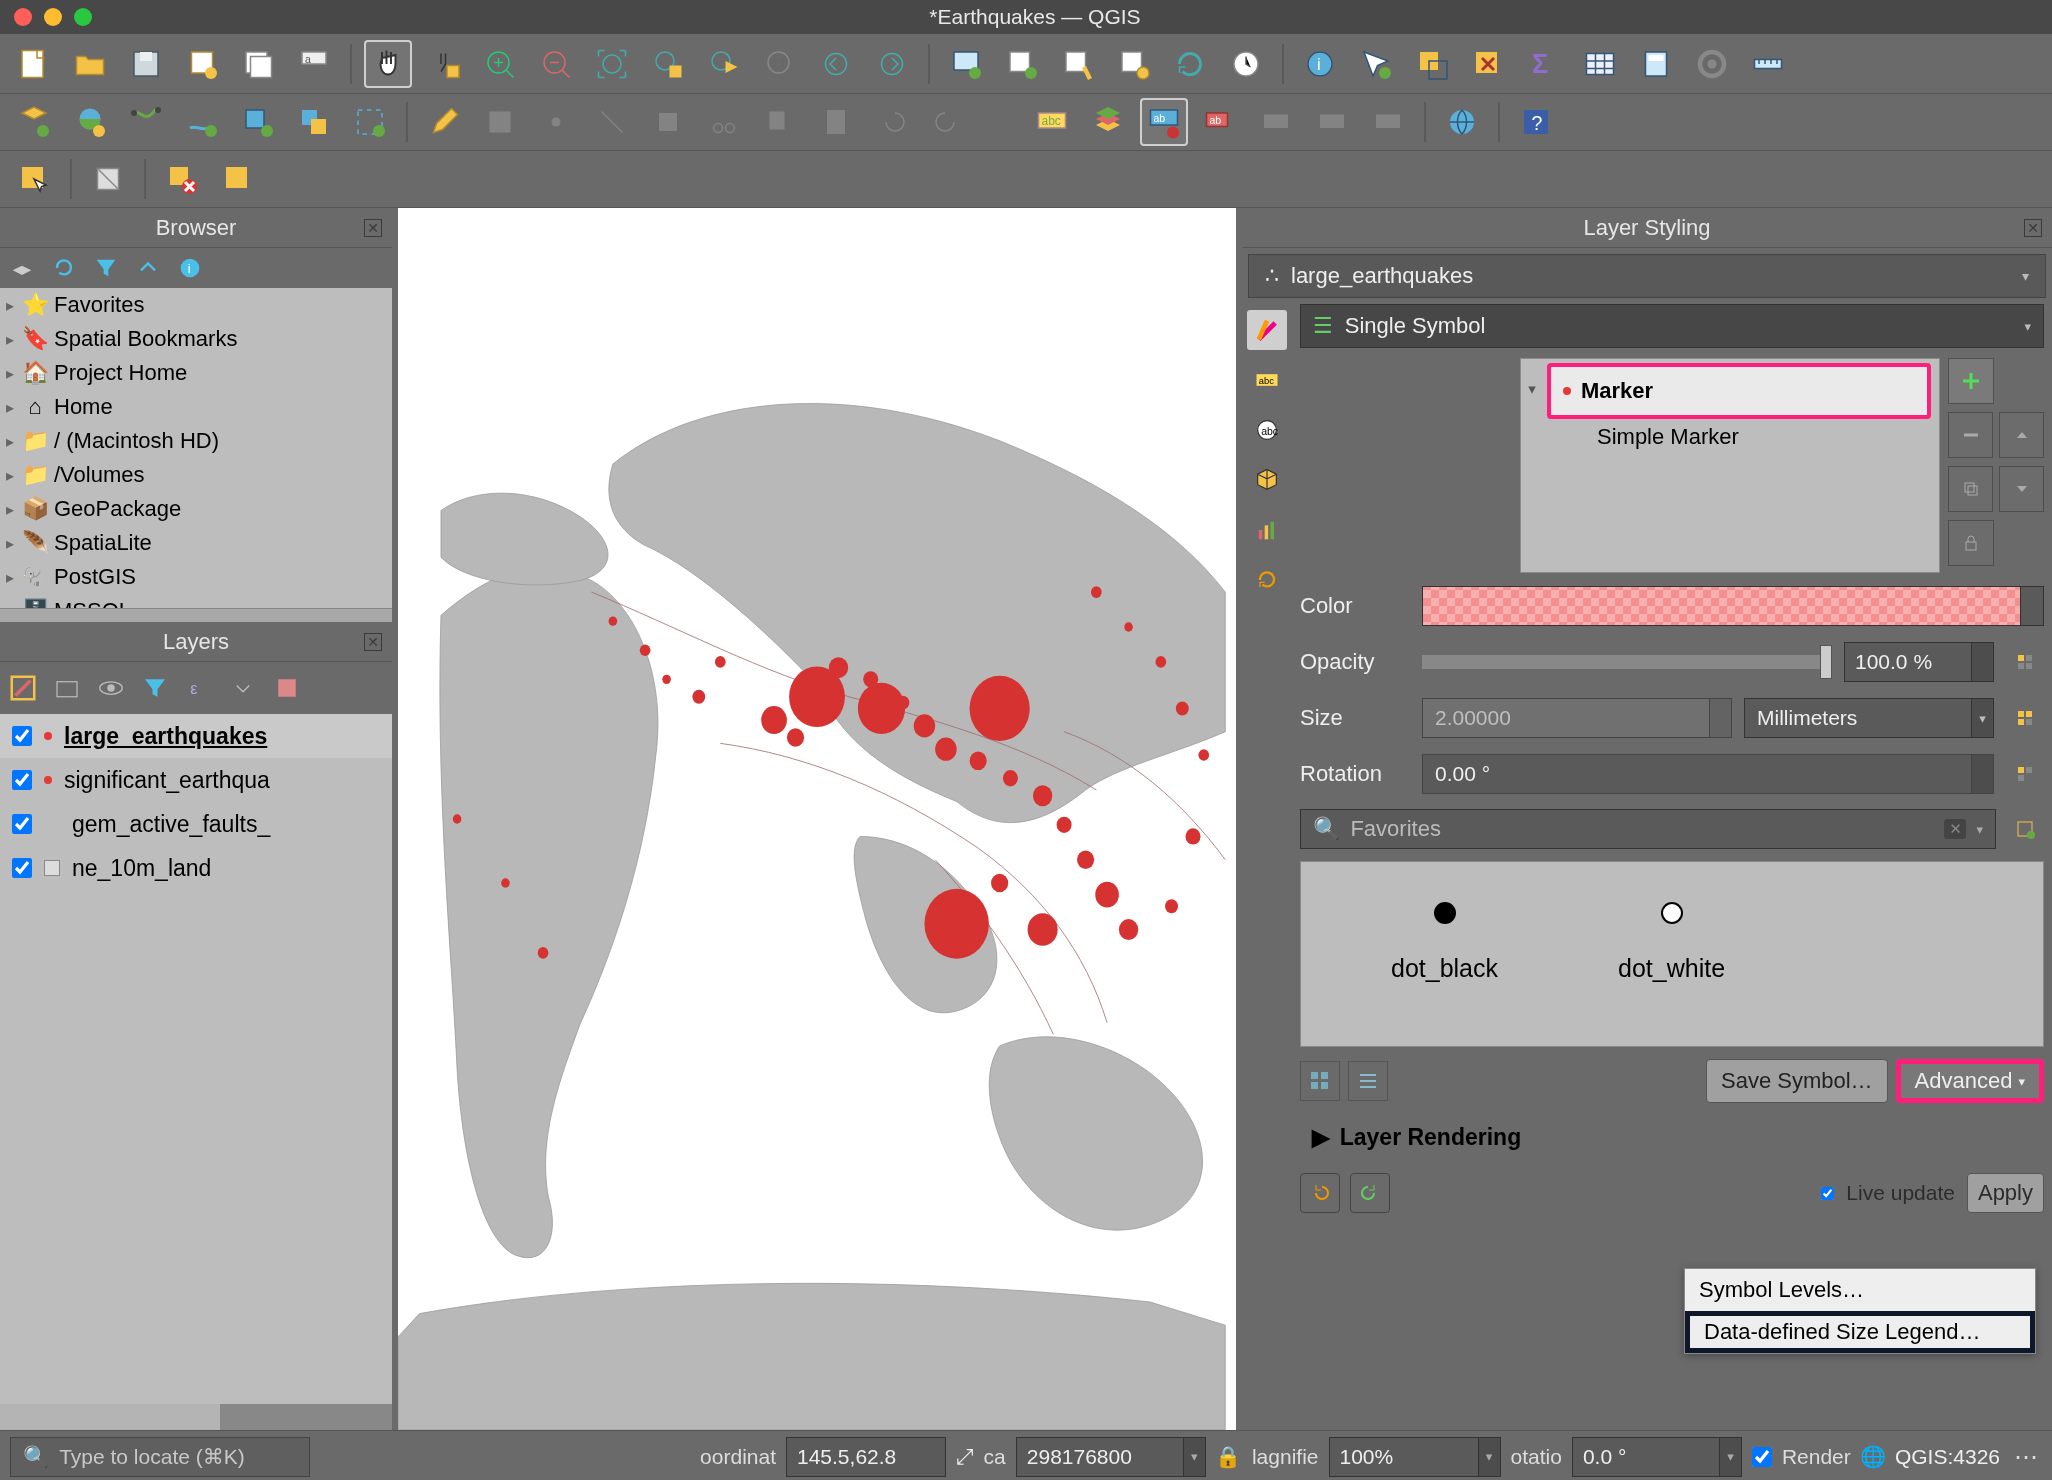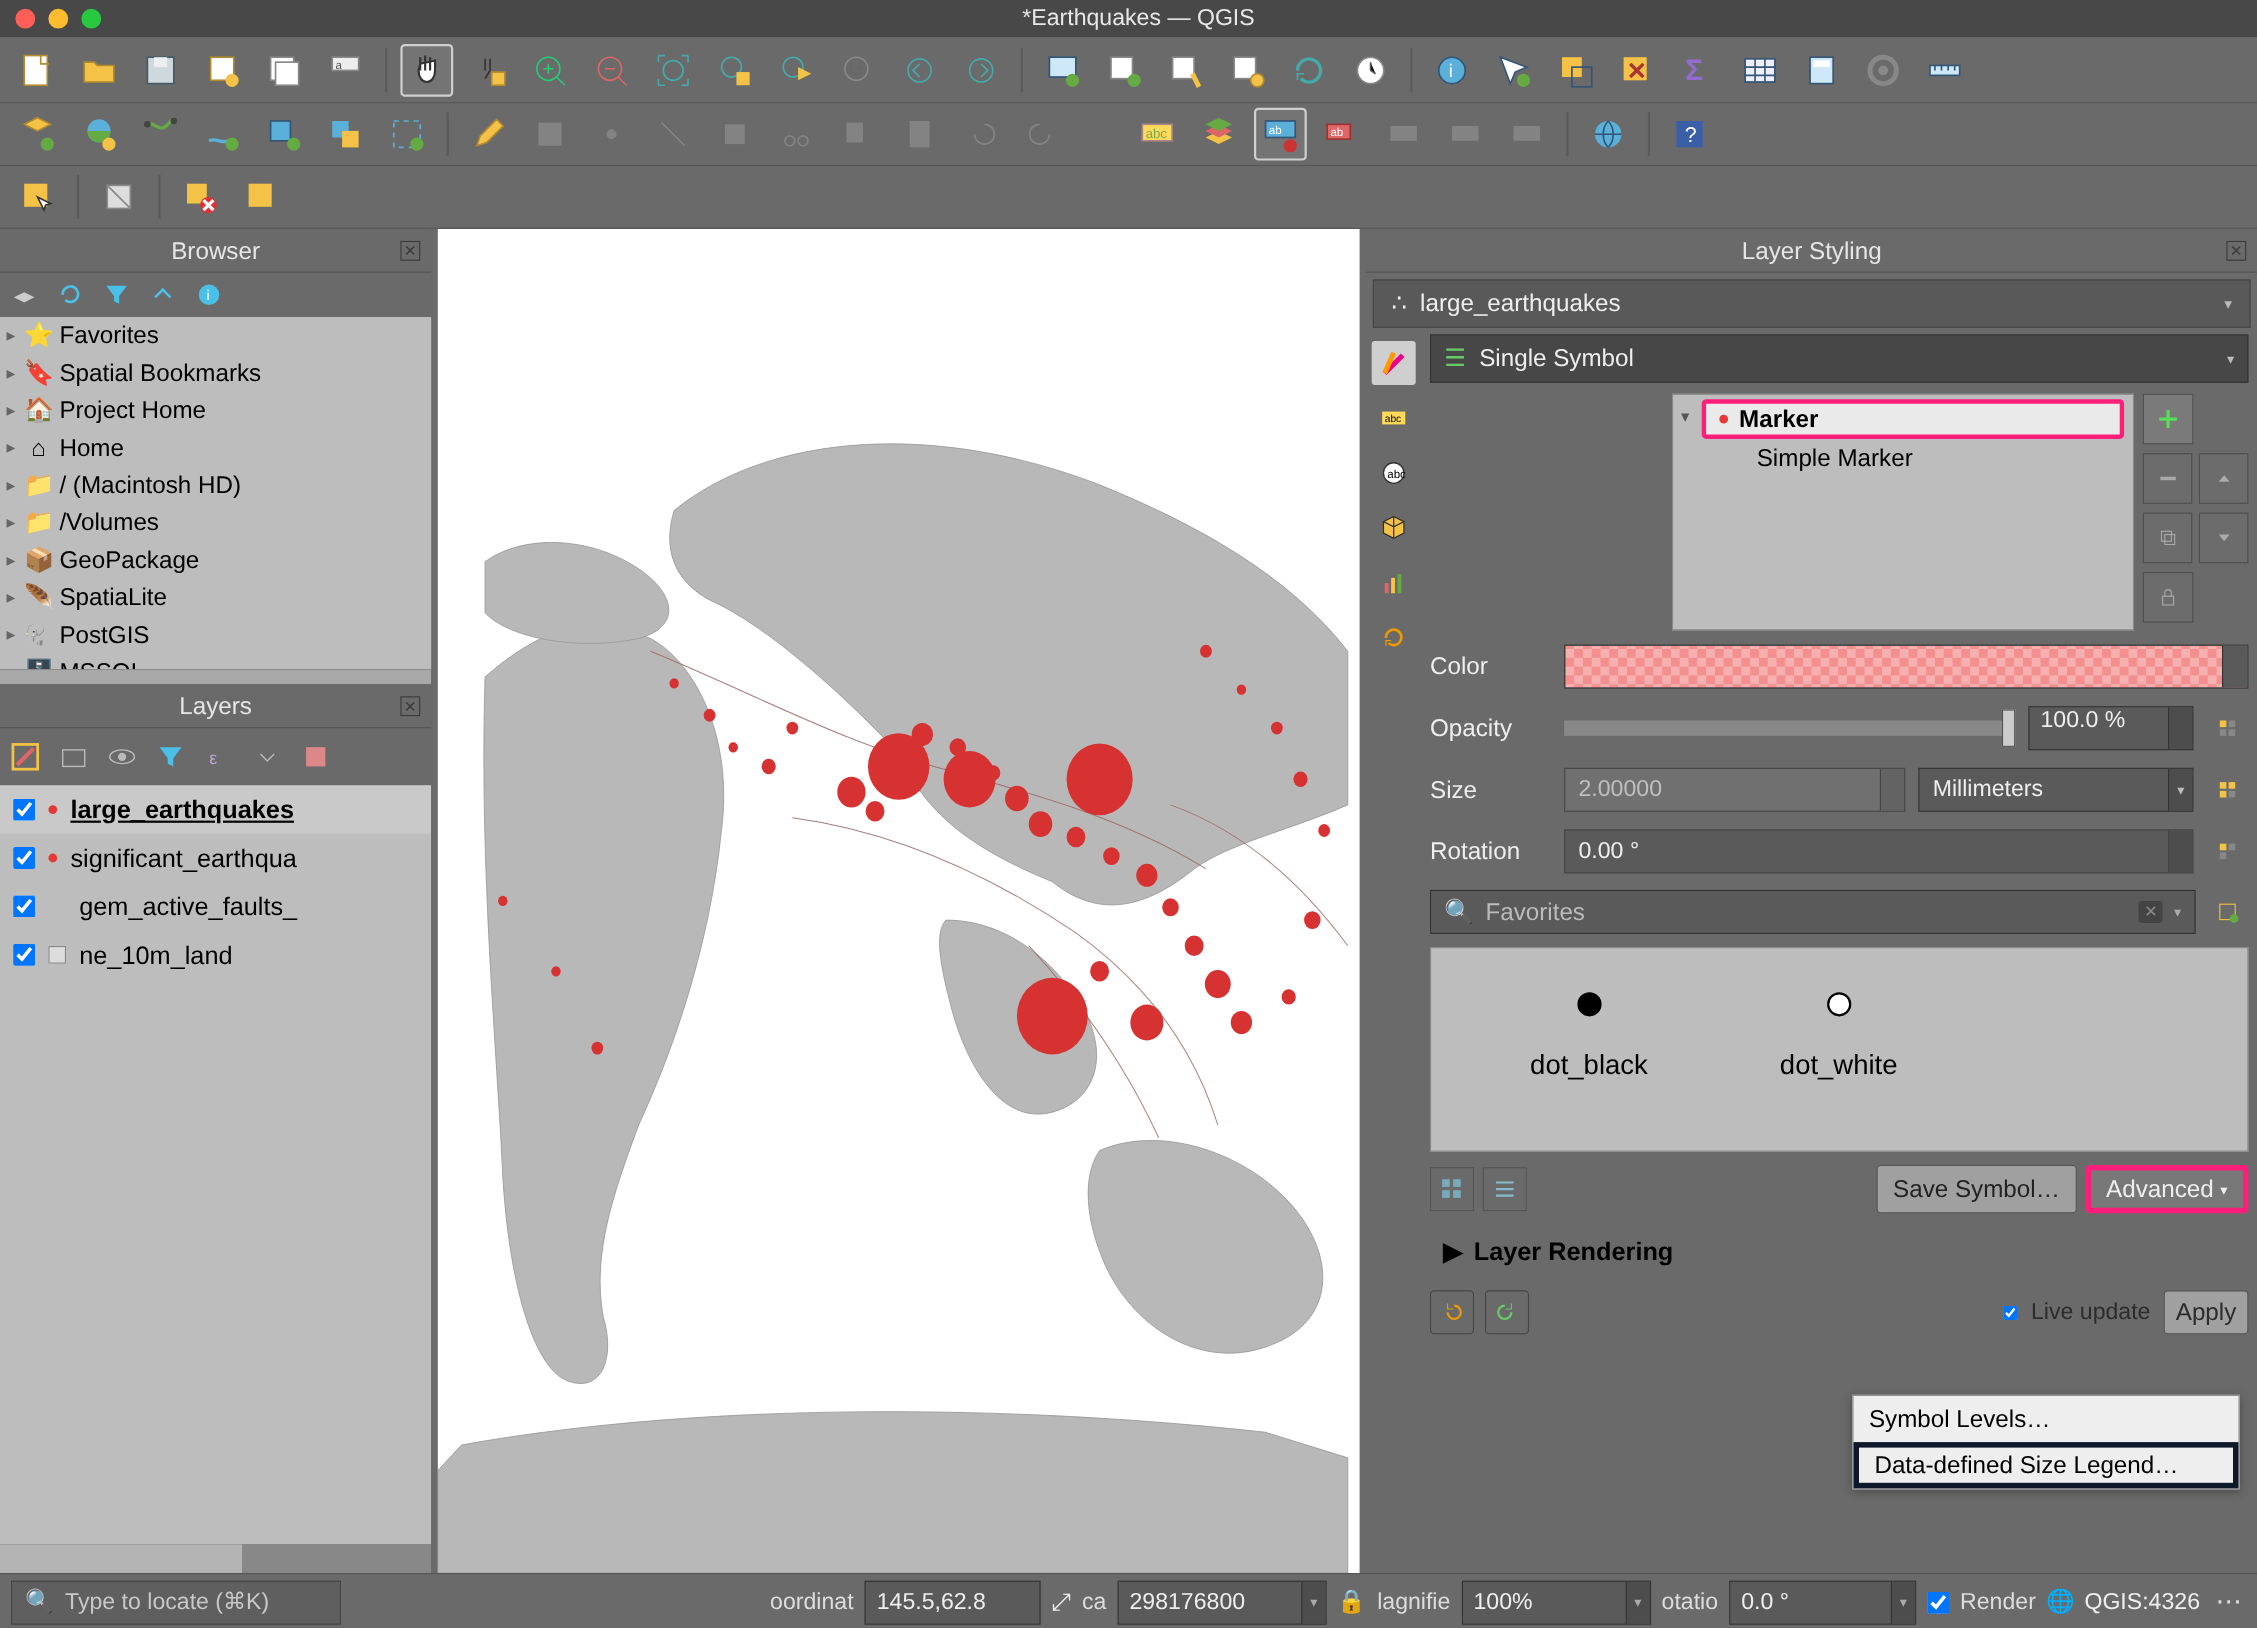--- a/index.html
+++ b/index.html
@@ -59,34 +59,34 @@
 .style-nav { width: 50px; background: #6a6a6a; display: flex; flex-direction: column; align-items: center; gap: 10px; padding-top: 6px; }
 .style-nav .navbtn { width: 40px; height: 40px; background: #cfcfcf; border-radius: 3px; display: flex; align-items: center; justify-content: center; }
 .style-nav .navbtn.dim { background: transparent; }
 .style-main { flex: 1; padding: 0 8px 8px 8px; display: flex; flex-direction: column; gap: 10px; }
 
 .symbol-mode { background: #474747; color: #eee; height: 44px; display: flex; align-items: center; padding: 0 12px; gap: 12px; font-size: 22px; border: 1px solid #333; }
 .symbol-mode .arrow { margin-left: auto; font-size: 13px; color: #bbb; }
 
 .marker-row { display: flex; gap: 8px; }
 .marker-tree { background: #bdbdbd; border: 1px solid #8b8b8b; width: 420px; height: 215px; }
-.marker-head-row { display: flex; align-items: center; height: 36px; background: #eaeaea; padding-left: 12px; font-size: 22px; font-weight: 700; color: #000; gap: 10px; border: 4px solid #ff1e7a; border-radius: 4px; margin: 4px 8px 0 4px; }
+.marker-head-row { display: flex; align-items: center; height: 56px; background: #eaeaea; padding-left: 12px; font-size: 22px; font-weight: 700; color: #000; gap: 10px; border: 4px solid #ff1e7a; border-radius: 4px; margin: 4px 8px 0 4px; }
 .marker-head-row .mt-dot { width: 8px; height: 8px; background: #e53935; border-radius: 50%; }
 .marker-sub-row { display: flex; align-items: center; height: 36px; padding-left: 76px; font-size: 22px; color: #000; }
 .marker-side { width: 96px; display: flex; flex-direction: column; gap: 8px; }
 .msbtn { width: 46px; height: 46px; background: #6c6c6c; border: 1px solid #4e4e4e; display: flex; align-items: center; justify-content: center; }
 .msrow { display: flex; gap: 6px; }
 
 .prop-row { display: flex; align-items: center; gap: 12px; color: #eee; font-size: 22px; height: 46px; }
 .prop-row .plabel { width: 110px; }
 .colorbox { flex: 1; height: 40px; background: repeating-conic-gradient(#f7b0b0 0 25%, #f38f8f 0 50%) 0/16px 16px; border: 1px solid #333; position: relative; }
 .colorbox::after { content: ""; position: absolute; right: 0; top: 0; bottom: 0; width: 22px; background: #5a5a5a; border-left: 1px solid #333; }
 .slider-track { flex: 1; height: 14px; background: #888; position: relative; }
 .slider-thumb { position: absolute; right: 0; top: -10px; width: 12px; height: 34px; background: #ccc; border: 1px solid #555; }
-.numfield { width: 150px; height: 40px; background: #5a5a5a; color: #eee; border: 1px solid #333; display: flex; align-items: flex-start; padding: 0 10px; font-size: 21px; position: relative; }
+.numfield { width: 150px; height: 40px; background: #5a5a5a; color: #eee; border: 1px solid #333; display: flex; align-items: center; padding: 0 10px; font-size: 21px; position: relative; }
 .numfield .spin { position: absolute; right: 0; top: 0; bottom: 0; width: 22px; background: #4d4d4d; border-left: 1px solid #333; }
 .sizefield { flex: 1; height: 40px; background: #707070; color: #bfbfbf; border: 1px solid #444; display: flex; align-items: center; padding: 0 12px; font-size: 21px; position: relative; }
 .sizefield .spin { position: absolute; right: 0; top: 0; bottom: 0; width: 22px; background: #636363; border-left: 1px solid #444; }
 .unitfield { width: 250px; height: 40px; background: #5a5a5a; color: #eee; border: 1px solid #333; display: flex; align-items: center; padding: 0 12px; font-size: 21px; position: relative; }
 .unitfield .arrow { position: absolute; right: 0; top: 0; bottom: 0; width: 22px; background: #4d4d4d; border-left: 1px solid #333; display: flex; align-items: center; justify-content: center; font-size: 13px; color: #bbb; }
 .override-btn { width: 38px; height: 38px; background: #6a6a6a; display: flex; align-items: center; justify-content: center; }
 
 .fav-bar { display: flex; align-items: center; gap: 10px; height: 44px; }
 .fav-search { flex: 1; background: #5a5a5a; color: #bbb; border: 1px solid #333; height: 40px; display: flex; align-items: center; padding: 0 12px; font-size: 22px; gap: 10px; }
 .fav-search .xbtn { margin-left: auto; color: #888; background: #444; width: 22px; height: 20px; display: flex; align-items: center; justify-content: center; font-size: 15px; border-radius: 3px; }

